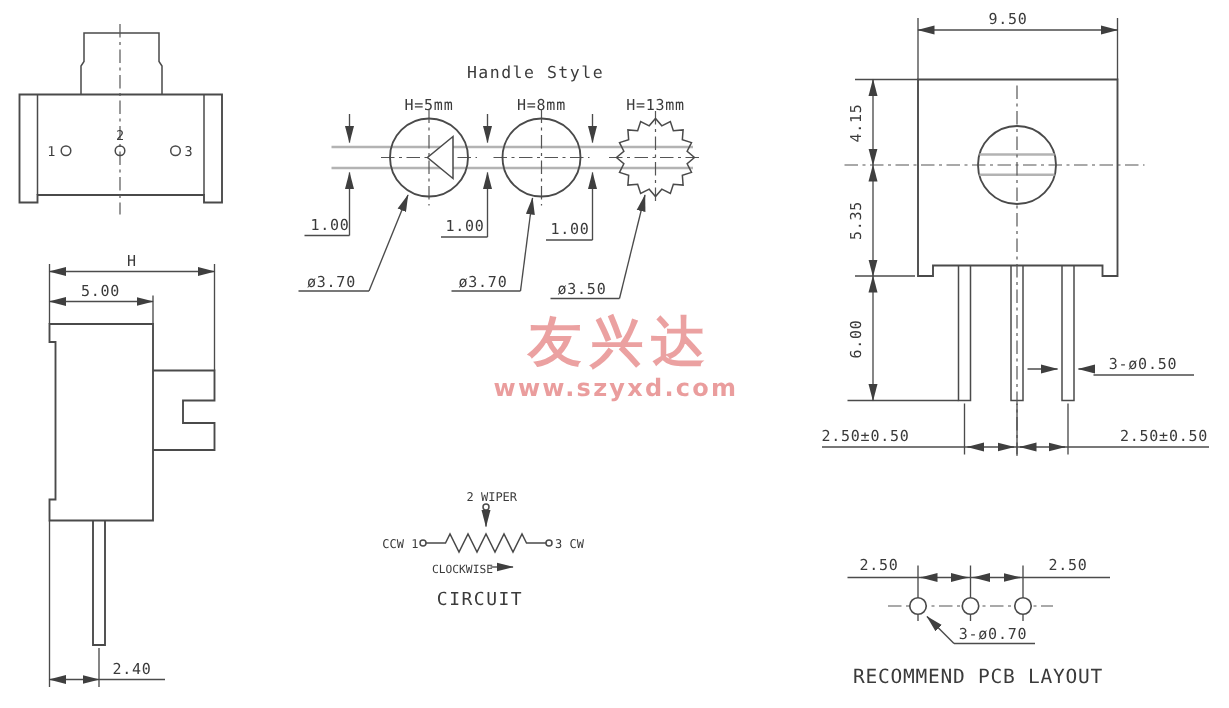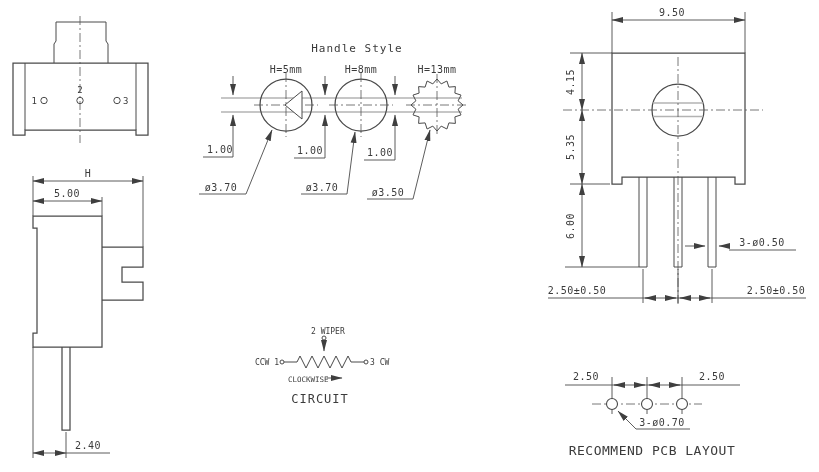--- a/index.html
+++ b/index.html
@@ -196,13 +196,15 @@
     <text class="ts10" x="586" y="380" text-anchor="middle">2.50</text>
     <text class="ts10" x="712" y="380" text-anchor="middle">2.50</text>
     <line class="d" x1="636" y1="429" x2="618" y2="411" marker-end="url(#ah)"></line>
     <line class="d" x1="636" y1="429" x2="690" y2="429"></line>
     <text class="ts10" x="662" y="426" text-anchor="middle">3-ø0.70</text>
     <text class="ts13" x="652" y="455" text-anchor="middle">RECOMMEND PCB LAYOUT</text>
   </g>
 </svg>
 
 
+<div class="wm wm-brand">友兴达</div>
+<div class="wm wm-url">www.szyxd.com</div>
 </div>
 
 </body></html>

